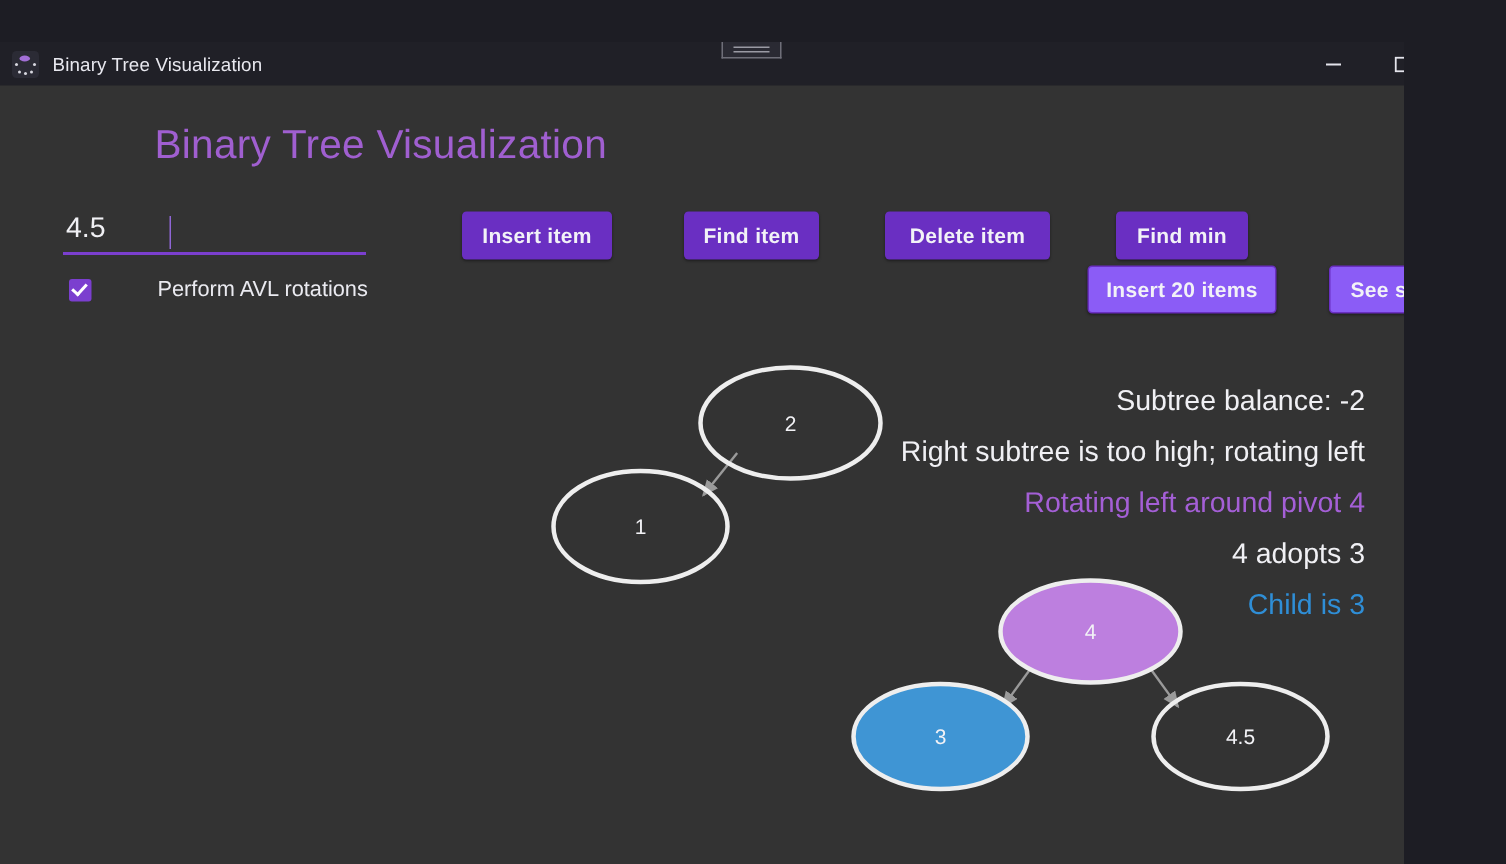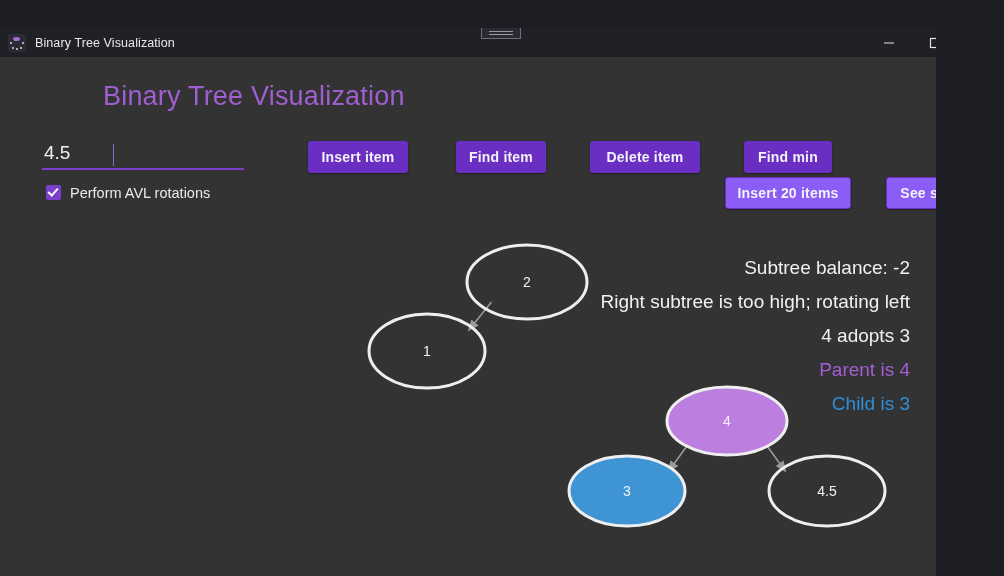--- a/index.html
+++ b/index.html
@@ -129,21 +129,22 @@
     left: 71px; top: 4px;
     width: 1px; height: 22px;
     background: #8f66d6;
   }
 
   
   #avl-row {
     position: absolute;
     left: 46px; top: 157px;
     display: flex;
-    align-items: flex-start;
+    align-items: center;
+    gap: 35px;
   }
   #avl-box {
     width: 15px; height: 15px;
     background: #7b3fcf;
     border-radius: 2px;
     position: relative;
     flex: 0 0 auto;
   }
   #avl-box:after {
     content: "";
@@ -319,19 +320,19 @@
             <ellipse cx="827" cy="273" rx="58" ry="35" fill="none" stroke="#eeeeee" stroke-width="3"></ellipse>
             <text x="827" y="278" text-anchor="middle" fill="#f2f2f6" font-size="14" font-family="&quot;Liberation Sans&quot;, sans-serif">4.5</text>
           </g>
         </g>
     </svg>
   </div>
 
   <div id="log">
       <div class="log-line c-white">Subtree balance: -2</div>
       <div class="log-line c-white">Right subtree is too high; rotating left</div>
+      <div class="log-line c-purple">Rotating left around pivot 4</div>
       <div class="log-line c-white">4 adopts 3</div>
-      <div class="log-line c-purple">Parent is 4</div>
       <div class="log-line c-blue">Child is 3</div>
     </div>
 
   <div id="accent-bl"></div>
 </div>
 
 </body></html>

